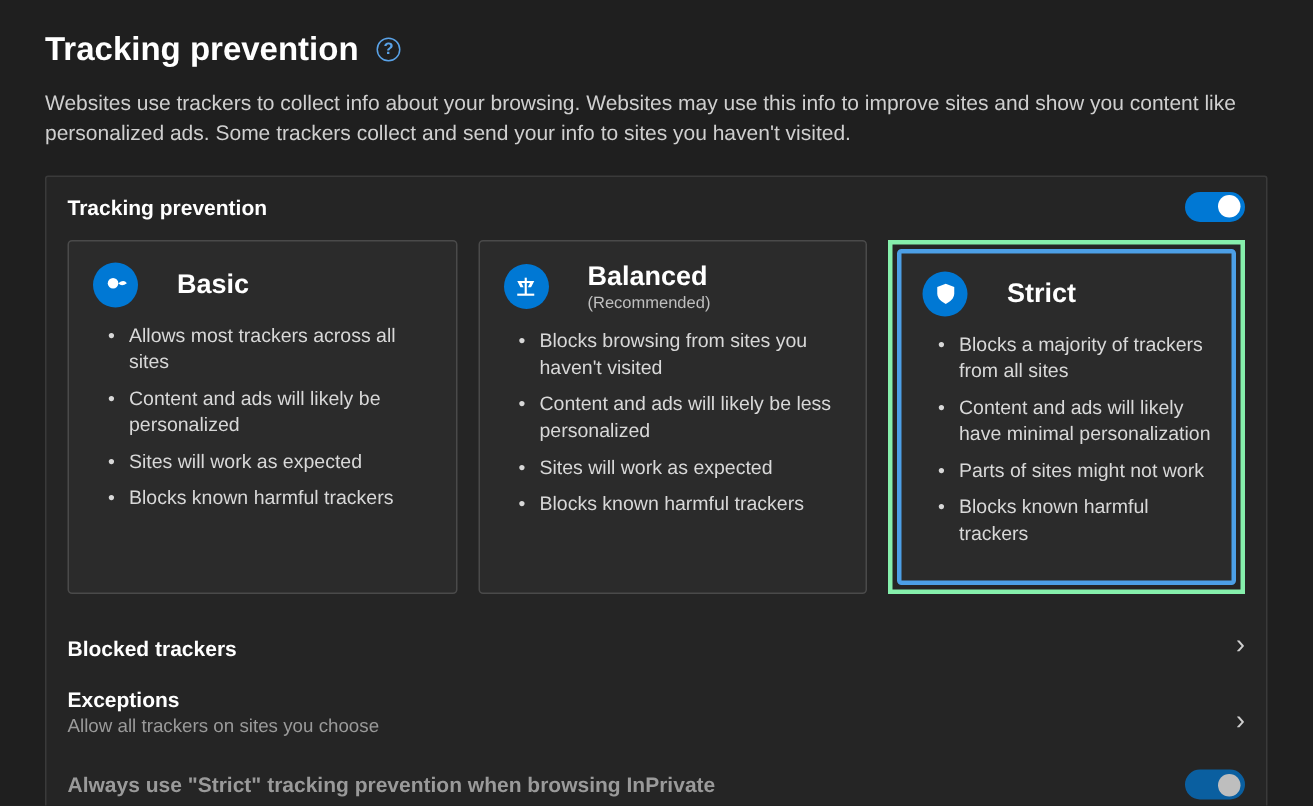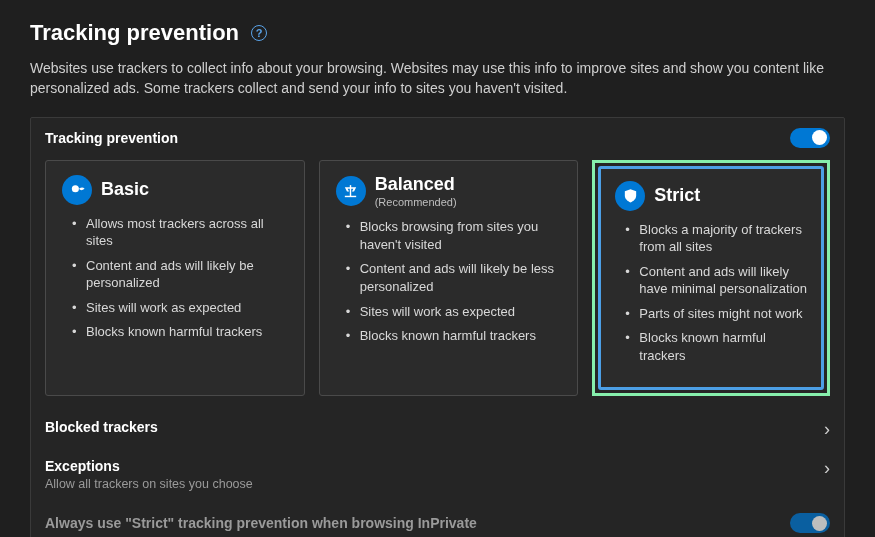--- a/index.html
+++ b/index.html
@@ -34,38 +34,38 @@
     }
     .toggle.dim { opacity:0.7; }
     .cards { display: flex; gap: 14px; padding: 2px 14px 14px 14px; align-items:stretch;}
     .card {
       flex: 1; border: 1px solid #4a4a4a; background: #2b2b2b; border-radius: 3px;
       padding: 14px 10px 18px 16px; min-height: 200px;
     }
     .card.selected { border: 3px solid #4c9fe6; padding: 12px 8px 16px 14px; }
     .highlight-wrap { border: 3px solid #86efac; padding: 0; border-radius: 0; flex:1; display:flex;}
     .highlight-wrap .card { width:100%; margin:3px;}
-    .card-head { display:flex; align-items:center; gap:9px; margin-bottom:10px;}
+    .card-head { display:flex; align-items:center; gap:26px; margin-bottom:10px;}
     .card-icon {
       width: 30px; height: 30px; border-radius: 50%; background:#0078d4; display:flex;
       align-items:center; justify-content:center; color:#fff;
     }
     .card-icon svg { width:17px; height:17px; fill:#fff; }
     .card-title { font-size: 18px; font-weight: 600; color:#fff; line-height:1.1;}
     .card-sub { font-size: 11px; color:#bfbfbf; margin-top:2px;}
     .card ul { list-style:none; padding-left: 10px; }
     .card li {
       position:relative; padding-left: 14px; font-size: 13px; color:#d8d8d8; line-height:1.35;
       margin: 7px 0;
     }
     .card li::before {
       content:"•"; position:absolute; left:0; top:0; color:#d8d8d8;
     }
     .link-row {
-      padding: 9px 14px; display:flex; align-items:flex-start; justify-content:space-between;
+      padding: 9px 14px; display:flex; align-items:flex-end; justify-content:space-between;
       border-top: 0px solid #3a3a3a; cursor:pointer;
     }
     .link-row .lr-text .lr-title { font-weight:600; color:#fff; font-size:14px;}
     .link-row .lr-text .lr-sub { color:#9a9a9a; font-size:12.5px; margin-top:3px;}
     .chevron { color:#cfcfcf; font-size: 18px; }
     .footer-row {
       padding: 13px 14px 10px 14px; display:flex; align-items:center; justify-content:space-between;
       color:#9a9a9a; font-weight:600; font-size:14px;
     }
   </style>

